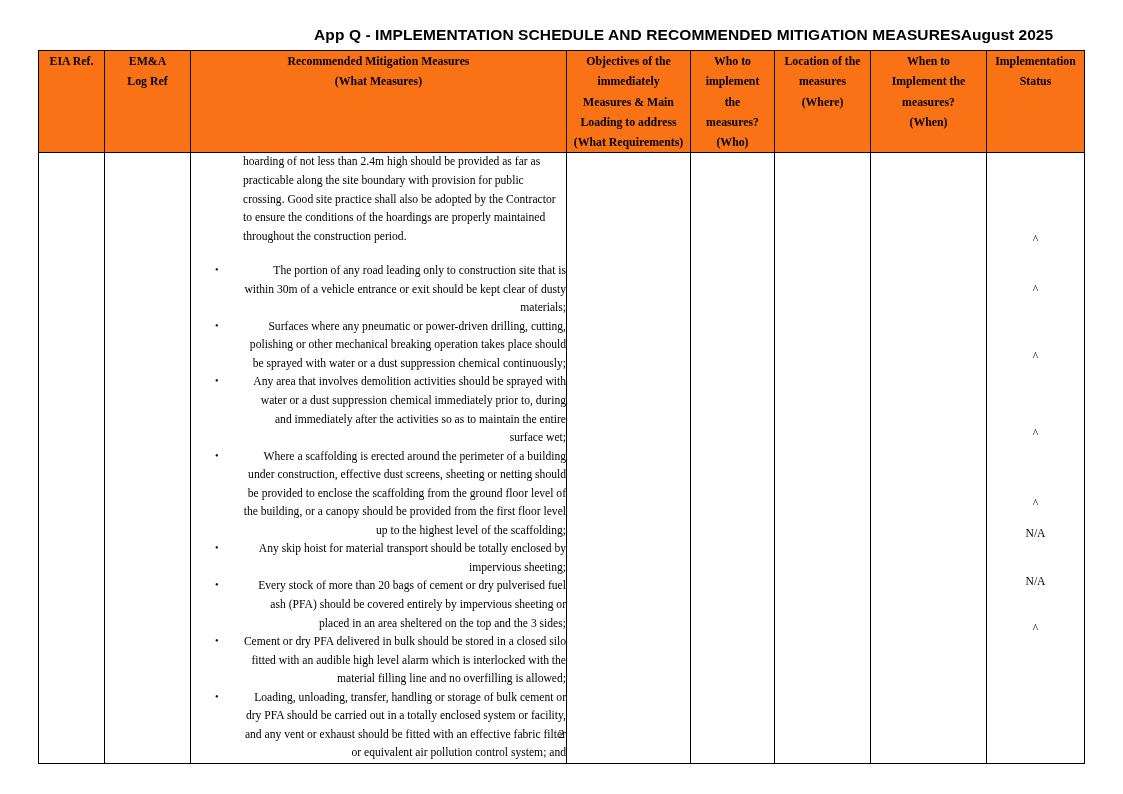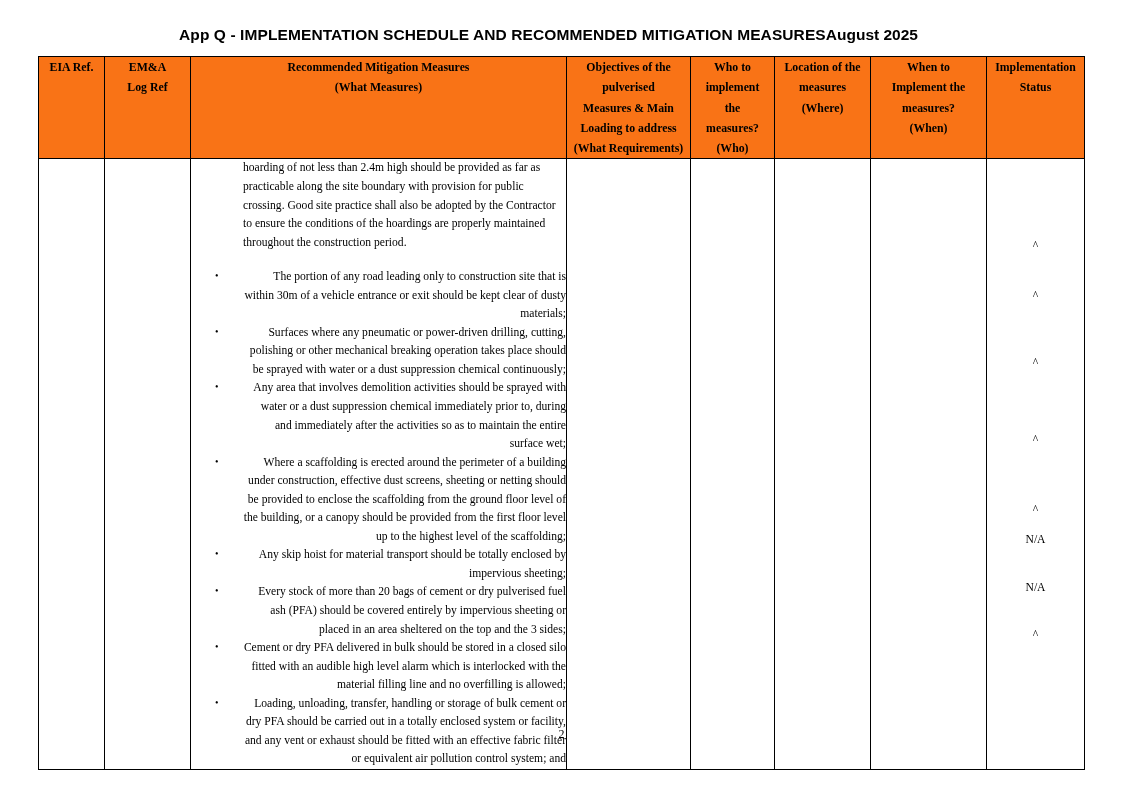--- a/index.html
+++ b/index.html
@@ -18,26 +18,26 @@
   .page {
     position: relative;
     width: 1123px;
     height: 794px;
     box-sizing: border-box;
     padding: 26px 38px 0 38px;
   }
   .header-row {
     display: flex;
     align-items: baseline;
-    justify-content: center;
+    justify-content: flex-end;
     font-family: "Liberation Sans", sans-serif;
     font-weight: bold;
     font-size: 15.5px;
     padding: 0 6px 0 6px;
-    margin-bottom: 12px;
+    margin-bottom: 6px;
   }
   .header-title {
     letter-spacing: 0.1px;
   }
   .header-date {
     padding-right: 26px;
     white-space: nowrap;
   }
   table.sched {
     border-collapse: collapse;
@@ -154,21 +154,21 @@
         <th>
           <span class="sub">EM&amp;A</span>
           <span class="sub">Log Ref</span>
         </th>
         <th>
           <span class="sub">Recommended Mitigation Measures</span>
           <span class="sub">(What Measures)</span>
         </th>
         <th>
           <span class="sub">Objectives of the</span>
-          <span class="sub">pulverised</span>
+          <span class="sub">immediately</span>
           <span class="sub">Measures &amp; Main</span>
           <span class="sub">Loading to address</span>
           <span class="sub">(What Requirements)</span>
         </th>
         <th>
           <span class="sub">Who to</span>
           <span class="sub">implement</span>
           <span class="sub">the</span>
           <span class="sub">measures?</span>
           <span class="sub">(Who)</span>

